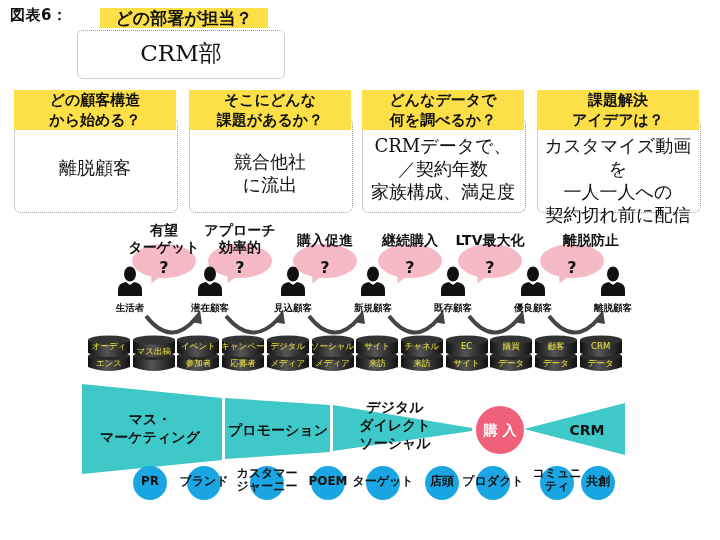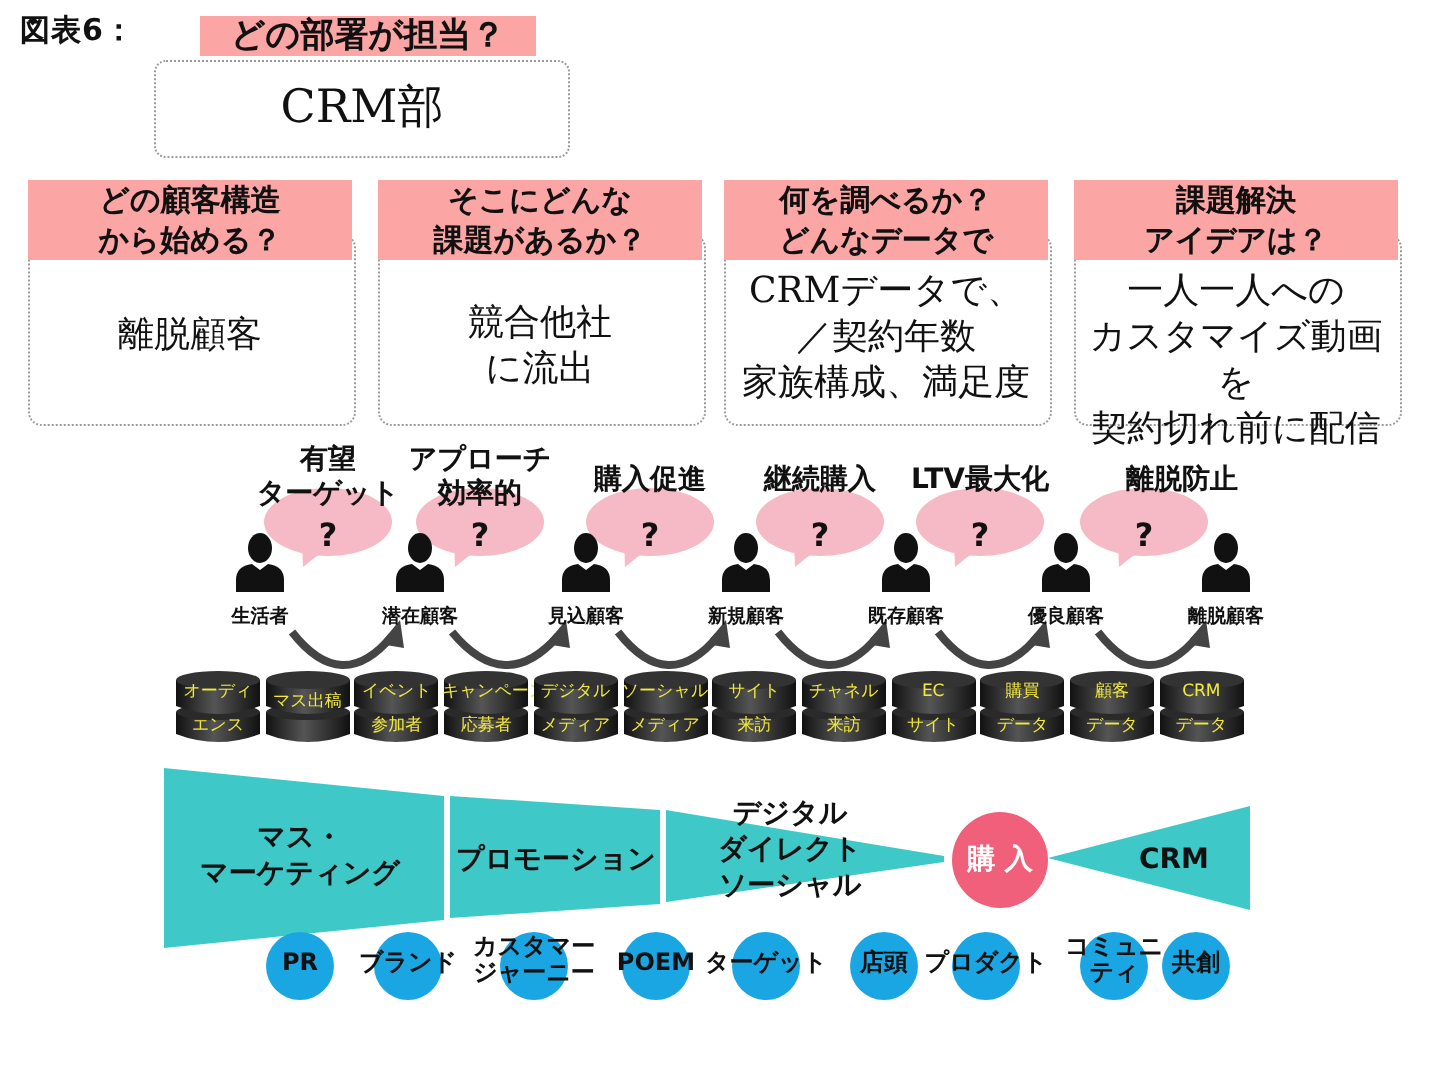--- a/index.html
+++ b/index.html
@@ -1,20 +1,20 @@
 <!DOCTYPE html>
 <html><head>
 <meta charset="utf-8">
 <style>
   html, body { margin:0; padding:0; background:#ffffff; }
   body { width:720px; height:540px; position:relative; overflow:hidden;
          font-family:"DejaVu Sans", sans-serif; color:#111; }
   .abs { position:absolute; }
   .fig-label { left:10px; top:6px; font-size:15px; font-weight:bold; letter-spacing:0.5px; }
-  .qhead { font-weight:bold; text-align:center; line-height:20px; font-size:16px; background:#fca5a5; }
+  .qhead { font-weight:bold; text-align:center; line-height:20px; font-size:16px; background:#fde047; }
   .top-box { left:77px; top:30px; width:206px; height:47px; border:1px dotted #999; border-radius:6px; }
   .top-q { left:100px; top:8px; width:168px; font-size:17px; }
   .top-ans { left:77px; top:38px; width:208px; text-align:center;
              font-family:"DejaVu Serif", serif; font-size:23px; }
   .qbox { top:117px; width:162px; height:94px; border:1px dotted #999; border-radius:7px; }
   .qtitle { top:90px; width:162px; font-size:15px; }
   .qans { width:162px; text-align:center; font-family:"DejaVu Serif", serif; line-height:23px; font-size:18px; }
   .bubble { width:64px; height:34px; border-radius:50%; background:#f6b9c6; }
   .bubble-tail { width:0; height:0; border-left:6px solid transparent; border-right:6px solid transparent; border-top:12px solid #f6b9c6; }
   .stage-label { font-weight:bold; font-size:14px; text-align:center; line-height:17px; }
@@ -49,36 +49,36 @@
     <div class="abs qhead qtitle" style="left: 189px;">
       <div>そこにどんな</div>
       <div>課題があるか？</div>
     </div>
     <div class="abs qans" style="left: 189px; top: 150px;">
       <div>競合他社</div>
       <div>に流出</div>
     </div>
     <div class="abs qbox" style="left: 362px;"></div>
     <div class="abs qhead qtitle" style="left: 362px;">
+      <div>どんなデータで</div>
       <div>何を調べるか？</div>
-      <div>どんなデータで</div>
     </div>
     <div class="abs qans" style="left: 362px; top: 134px;">
       <div>CRMデータで、</div>
       <div>／契約年数</div>
       <div>家族構成、満足度</div>
     </div>
     <div class="abs qbox" style="left: 537px;"></div>
     <div class="abs qhead qtitle" style="left: 537px;">
       <div>課題解決</div>
       <div>アイデアは？</div>
     </div>
     <div class="abs qans" style="left: 537px; top: 134px;">
+      <div>カスタマイズ動画を</div>
       <div>一人一人への</div>
-      <div>カスタマイズ動画を</div>
       <div>契約切れ前に配信</div>
     </div>
   </div>
 
 <div id="stages">
     <div class="abs bubble" style="left: 132px; top: 244px;"></div>
     <div class="abs bubble-tail" style="left: 148px; top: 272px; transform: rotate(25deg);"></div>
     <div class="abs stage-label" style="left: 114px; top: 222px; width: 100px;">
       <div>有望</div>
       <div>ターゲット</div>

